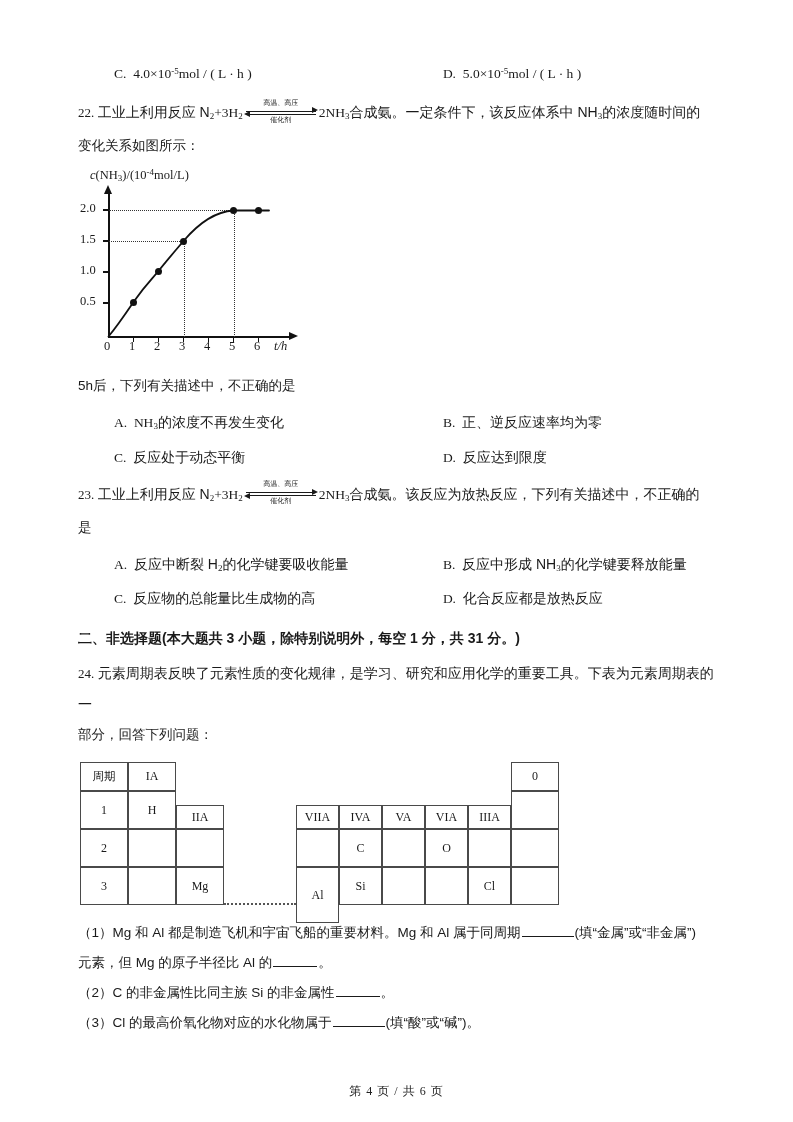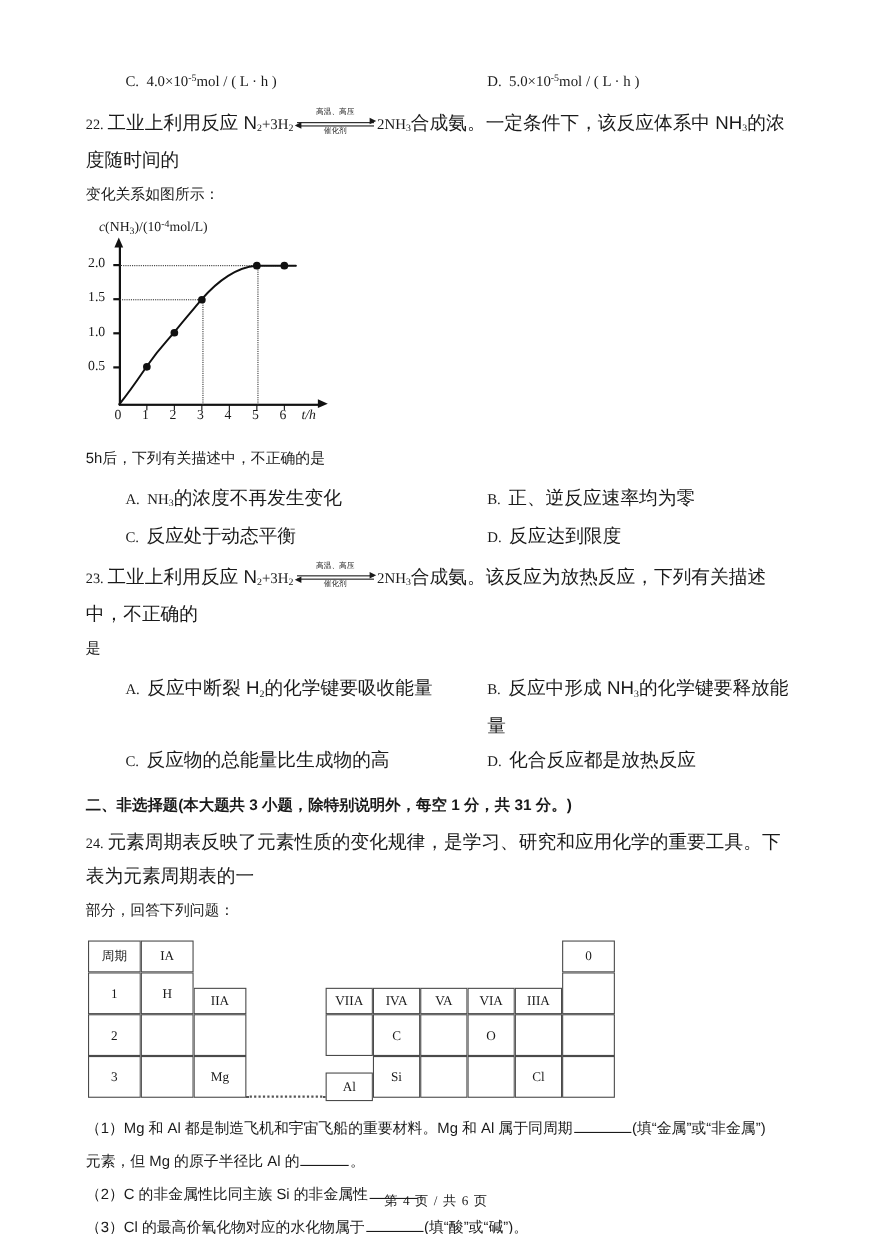--- a/index.html
+++ b/index.html
@@ -11,21 +11,21 @@
   .page{position:relative;width:793px;height:1122px;}
   .content{position:absolute;left:78px;top:56px;width:640px;}
 
   .row{display:flex;width:100%;}
   .col-l{width:330px;}
   .col-r{width:310px;}
 
   p.line{margin:0 0 0 0;font-size:13.5px;line-height:30px;white-space:normal;}
   .opt{font-size:13.5px;line-height:30px;margin-left:36px;}
   .optlabel{font-family:"Liberation Serif",serif;}
-  .cn{font-family:"Liberation Sans","DejaVu Sans",sans-serif;font-size:17px;}
+  .cn{font-family:"Liberation Sans","DejaVu Sans",sans-serif;font-size:14px;}
   .sci{font-family:"Liberation Serif",serif;font-size:13.5px;}
   sub{font-size:9px;vertical-align:-0.25em;}
   sup{font-size:9px;vertical-align:0.45em;}
 
   .qnum{font-family:"Liberation Serif",serif;font-size:13px;}
 
   
   .rxn{display:inline-block;vertical-align:middle;position:relative;
        width:74px;height:26px;margin:0 1px;}
   .rxn .top{position:absolute;top:-2px;left:0;width:74px;text-align:center;
@@ -228,21 +228,21 @@
       <div class="cell" style="left:302px;top:43px;width:43px;height:24px;">VA</div>
       <div class="cell" style="left:345px;top:43px;width:43px;height:24px;">VIA</div>
       <div class="cell" style="left:388px;top:43px;width:43px;height:24px;">IIIA</div>
 
       <div class="cell" style="left:216px;top:67px;width:43px;height:38px;"></div>
       <div class="cell" style="left:259px;top:67px;width:43px;height:38px;">C</div>
       <div class="cell" style="left:302px;top:67px;width:43px;height:38px;"></div>
       <div class="cell" style="left:345px;top:67px;width:43px;height:38px;">O</div>
       <div class="cell" style="left:388px;top:67px;width:43px;height:38px;"></div>
 
-      <div class="cell" style="left:216px;top:120px;width:43px;height:26px;">Al</div>
+      <div class="cell" style="left:216px;top:105px;width:43px;height:56px;">Al</div>
       <div class="cell" style="left:259px;top:105px;width:43px;height:38px;">Si</div>
       <div class="cell" style="left:302px;top:105px;width:43px;height:38px;"></div>
       <div class="cell" style="left:345px;top:105px;width:43px;height:38px;"></div>
       <div class="cell" style="left:388px;top:105px;width:43px;height:38px;">Cl</div>
 
       <div class="cell" style="left:431px;top:0px;width:48px;height:29px;">0</div>
       <div class="cell" style="left:431px;top:29px;width:48px;height:38px;"></div>
       <div class="cell" style="left:431px;top:67px;width:48px;height:38px;"></div>
       <div class="cell" style="left:431px;top:105px;width:48px;height:38px;"></div>
     </div>

